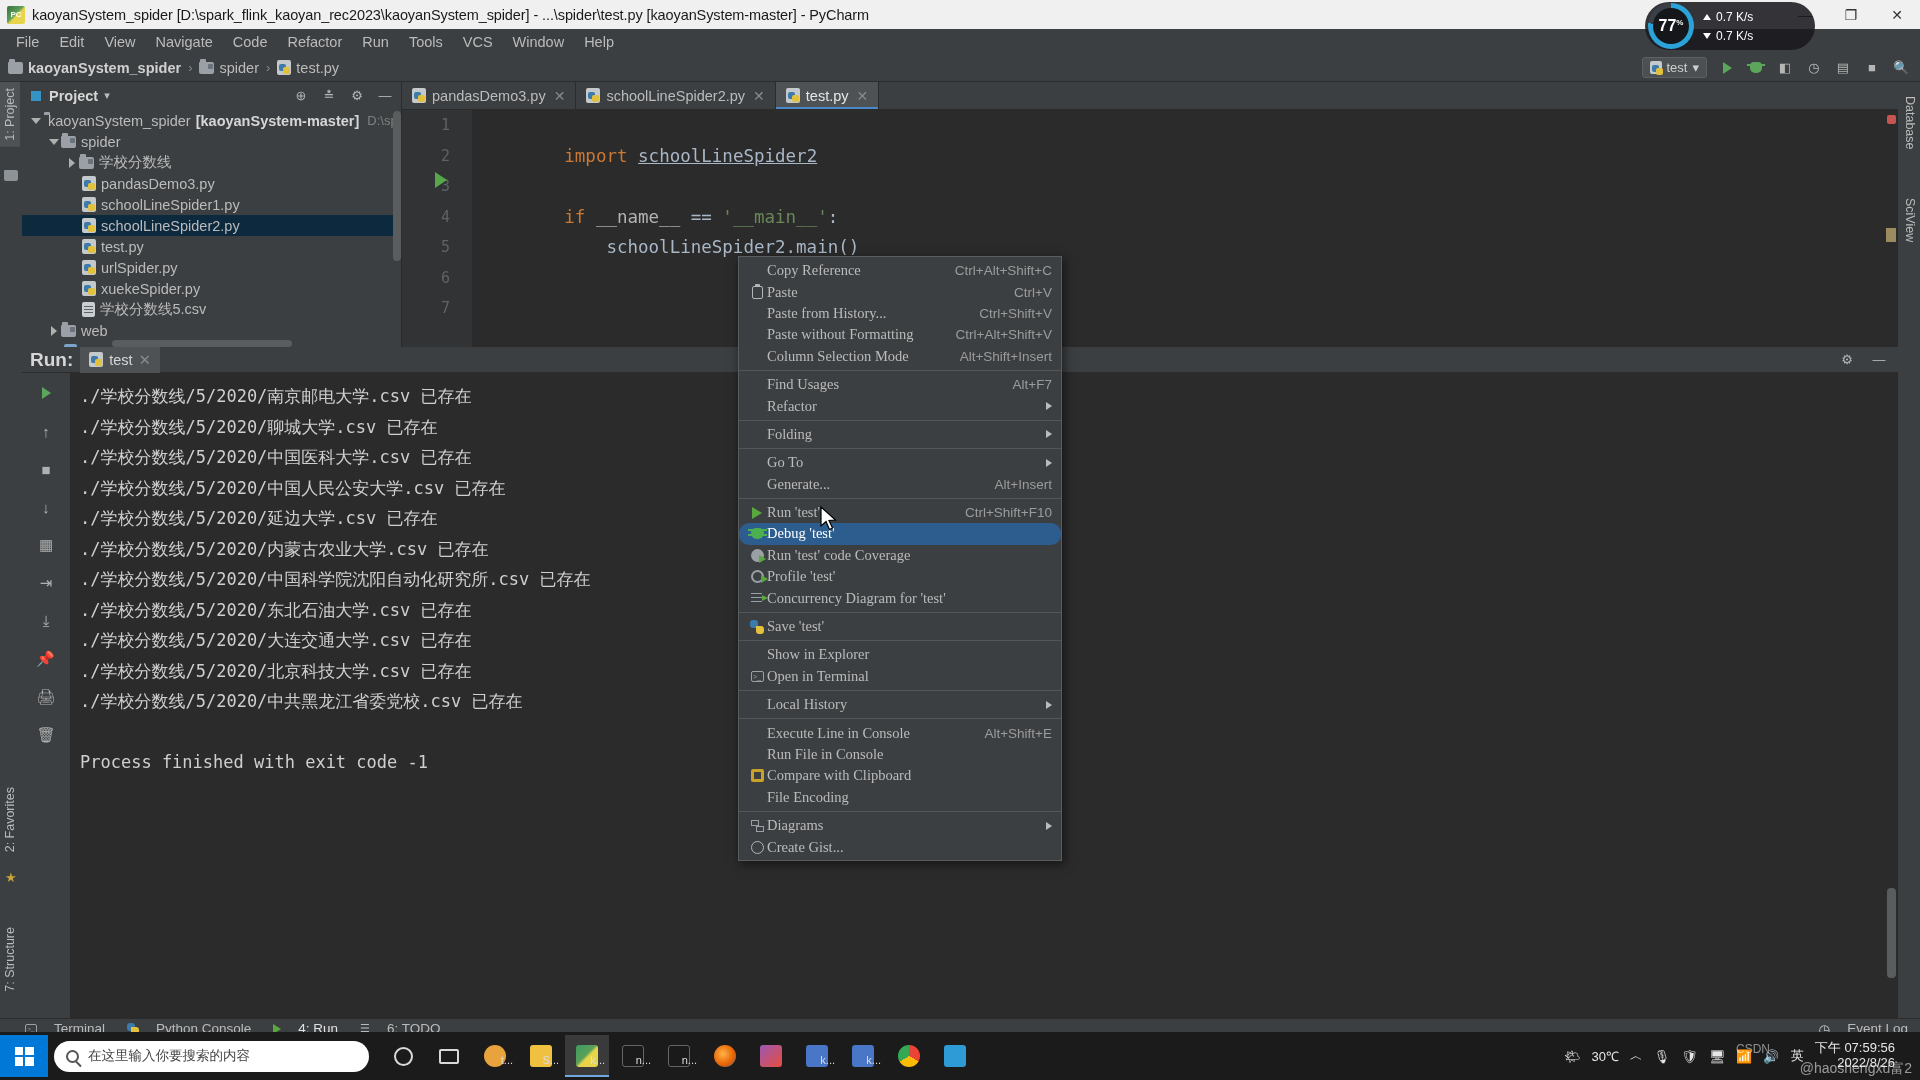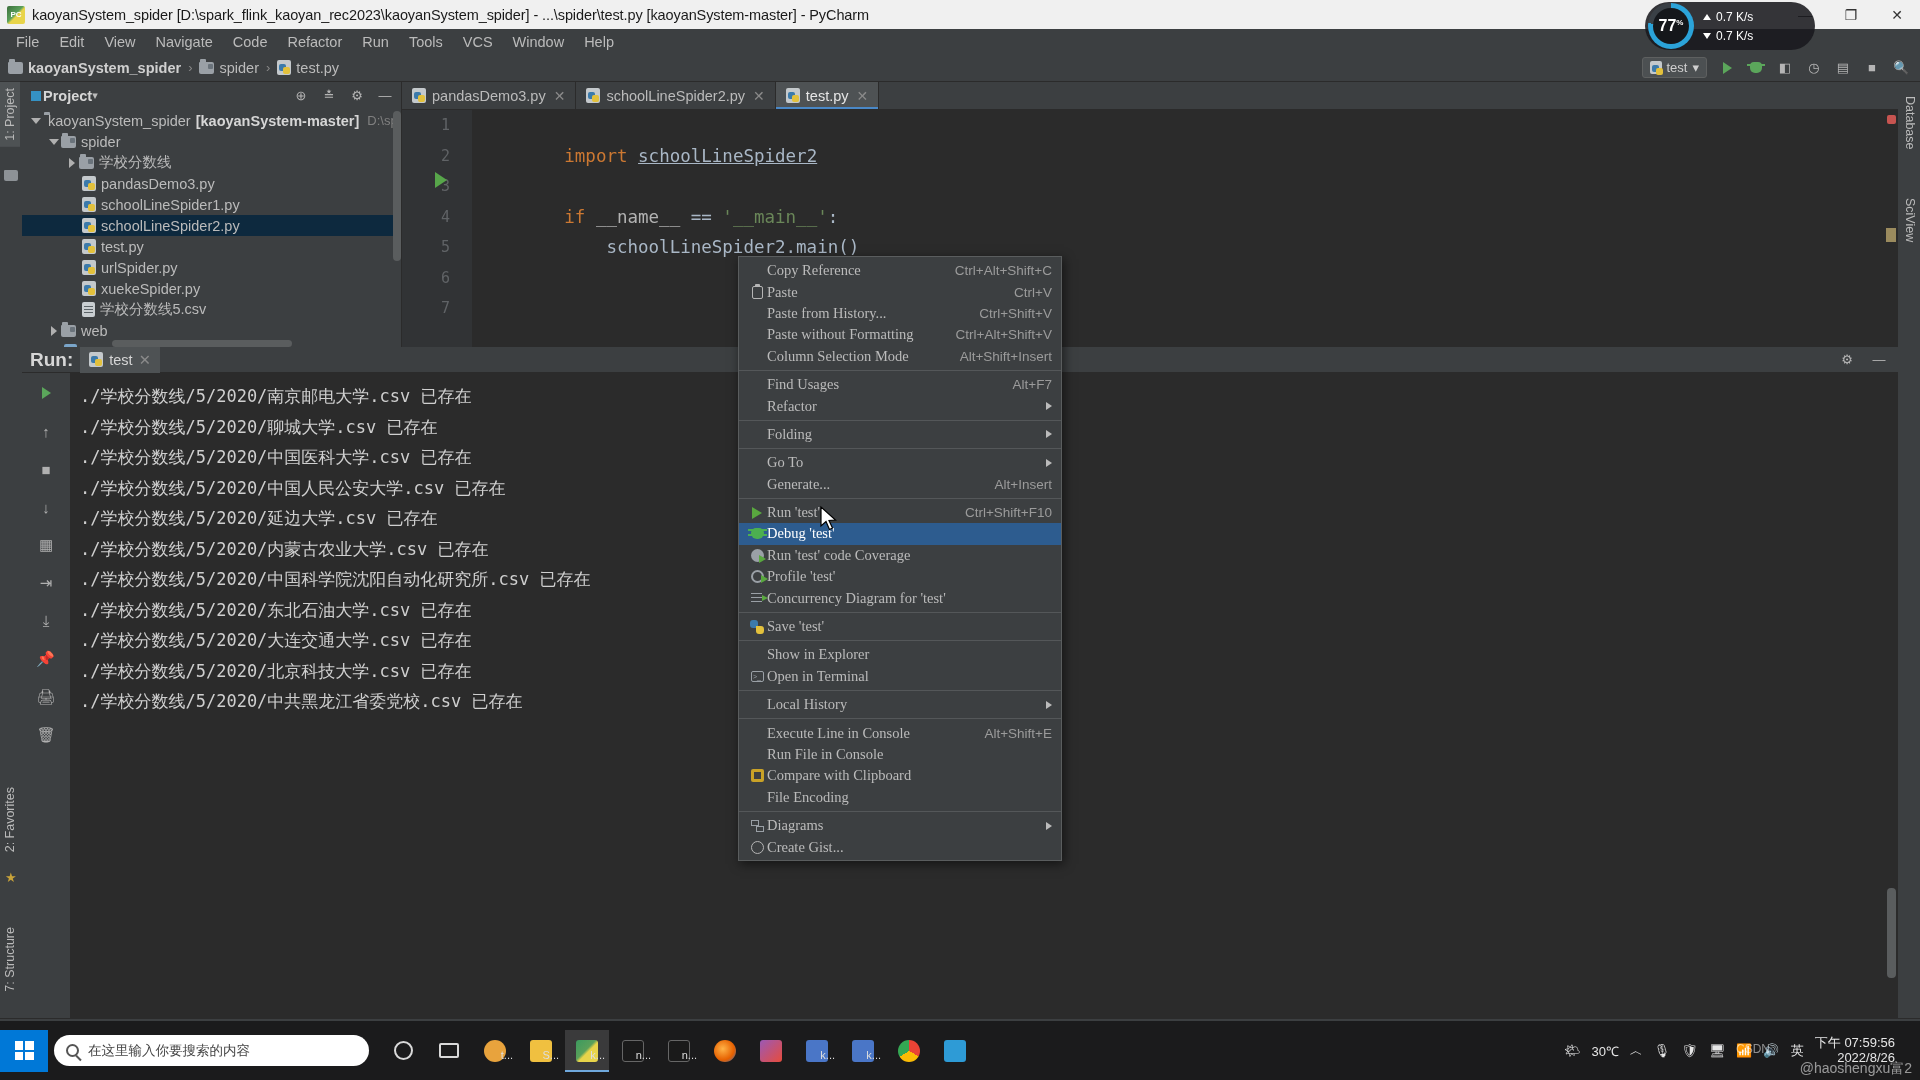--- a/index.html
+++ b/index.html
@@ -86,21 +86,21 @@
   }
   .vtab.active { background: #4e5254; }
 
   
   .project-pane {
     position: absolute; top: 82px; left: 22px; width: 380px; height: 265px;
     background: #3c3f41; border-right: 1px solid #2b2b2b;
     display: flex; flex-direction: column;
   }
   .pp-header {
-    height: 27px; display: flex; align-items: center; padding: 0 7px; gap:0;
+    height: 27px; display: flex; align-items: center; padding: 0 7px; gap:6px;
     background: #3c3f41;
   }
   .pp-title { font-size: 14.5px; color: #d6d6d6; font-weight: bold; }
   .pp-hdr-right { margin-left: auto; display: flex; align-items: center; gap: 10px; }
   .blue-sq { width:14px;height:14px;background:#3592c4;border-radius:2px;
     border:2px solid #3c3f41; box-shadow: inset 0 0 0 1px #3592c4;}
   .tree {
     flex: 1; background: #3c3f41; overflow: hidden; position: relative;
     font-size: 14.5px; color: #bbbbbb; padding-top: 1px;
   }
@@ -195,21 +195,21 @@
   .ctxmenu {
     position: absolute; left: 738px; top: 256px; width: 324px;
     background: #3c3f41; border: 1px solid #5a5d5e;
     box-shadow: 2px 3px 10px rgba(0,0,0,.55); z-index: 50;
     padding: 3px 0 2px 0;
   }
   .cmi {
     display: flex; align-items: center; height: 21.4px; padding: 0 9px 0 8px;
     font-size: 14.5px; color: #bbbbbb; white-space: nowrap; position: relative;
   }
-  .cmi.hl { background: #2d5c8f; color: #ffffff; }
+  .cmi.hl { background: #2d5c8f; color: #ffffff; border-radius: 10px; }
   .cmi .cmi-ic { width: 20px; flex: 0 0 auto; display:flex;align-items:center;justify-content:center; }
   .cmi .cmi-label { flex: 1; font-family: Liberation Serif, serif; }
   .cmi .cmi-sc { color: #9b9b9b; font-size: 13.5px; margin-left: 16px; }
   .cmi.hl .cmi-sc { color: #d8e4f0; }
   .cmi .cmi-arrow { width:0;height:0;border-top:4.5px solid transparent;border-bottom:4.5px solid transparent;
     border-left:6px solid #bbbbbb; margin-left: 14px; }
   .cm-sep { height: 1px; background: #545759; margin: 3px 0; }
   .ic-clip { width:11px;height:13px;border:1.6px solid #b5b5b5;border-radius:2px;position:relative;}
   .ic-clip::before{content:"";position:absolute;left:2px;top:-3px;width:5px;height:3px;background:#b5b5b5;border-radius:1px;}
   .ic-play { width:0;height:0;border-left:10px solid #59a83f;border-top:6px solid transparent;border-bottom:6px solid transparent;}
@@ -257,21 +257,21 @@
   .statusbar {
     position: absolute; left: 0; right: 0; bottom: 22px; height: 21px;
     background: #3c3f41; display: flex; align-items: center; padding-left: 8px;
     font-size: 13.5px; color: #bbbbbb; border-top: 1px solid #2b2b2b;
   }
   .sb-right { margin-left:auto; display:flex; align-items:center; gap: 13px; padding-right: 10px; }
   .sb-chev { color:#888; font-size:9px; }
 
   
   .taskbar {
-    position: absolute; left: 0; right: 0; bottom: 0; height: 59px;
+    position: absolute; left: 0; right: 0; bottom: 0; height: 48px;
     background: #1b1b1c; display: flex; align-items: center;
   }
   .tb-start { width: 48px; height: 42px; display:flex;align-items:center;justify-content:center;
     background:#0078d7; }
   .win-logo { width:19px;height:19px;display:grid;grid-template-columns:1fr 1fr;grid-template-rows:1fr 1fr;gap:2px;}
   .win-logo div{background:#fff;}
   .tb-search {
     width: 315px; height: 31px; margin-left: 6px; background: #fff; border-radius: 16px;
     display:flex; align-items:center; padding: 0 12px; gap: 9px;
   }
@@ -562,20 +562,21 @@
         <div class="cons-line">./学校分数线/5/2020/中国医科大学.csv 已存在</div>
         <div class="cons-line">./学校分数线/5/2020/中国人民公安大学.csv 已存在</div>
         <div class="cons-line">./学校分数线/5/2020/延边大学.csv 已存在</div>
         <div class="cons-line">./学校分数线/5/2020/内蒙古农业大学.csv 已存在</div>
         <div class="cons-line">./学校分数线/5/2020/中国科学院沈阳自动化研究所.csv 已存在</div>
         <div class="cons-line">./学校分数线/5/2020/东北石油大学.csv 已存在</div>
         <div class="cons-line">./学校分数线/5/2020/大连交通大学.csv 已存在</div>
         <div class="cons-line">./学校分数线/5/2020/北京科技大学.csv 已存在</div>
         <div class="cons-line">./学校分数线/5/2020/中共黑龙江省委党校.csv 已存在</div>
         <div class="cons-line"></div>
+        <div class="cons-line">Process finished with exit code -1</div>
         <div class="cons-scroll"></div>
       </div>
     </div>
   </div>
 
   <div class="ctxmenu">
 
     <div class="cmi">
       <span class="cmi-ic"></span>
       <span class="cmi-label">Copy Reference</span>

